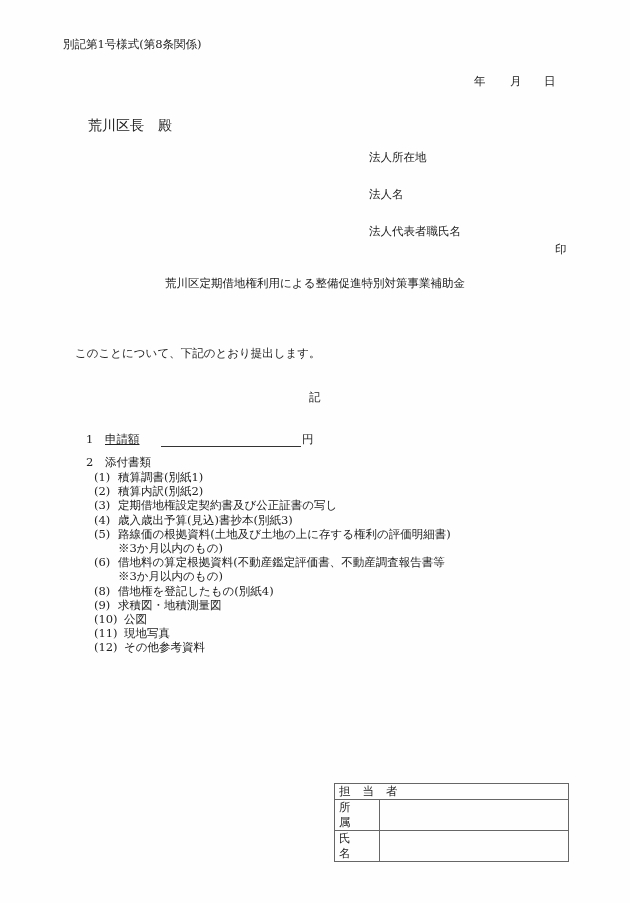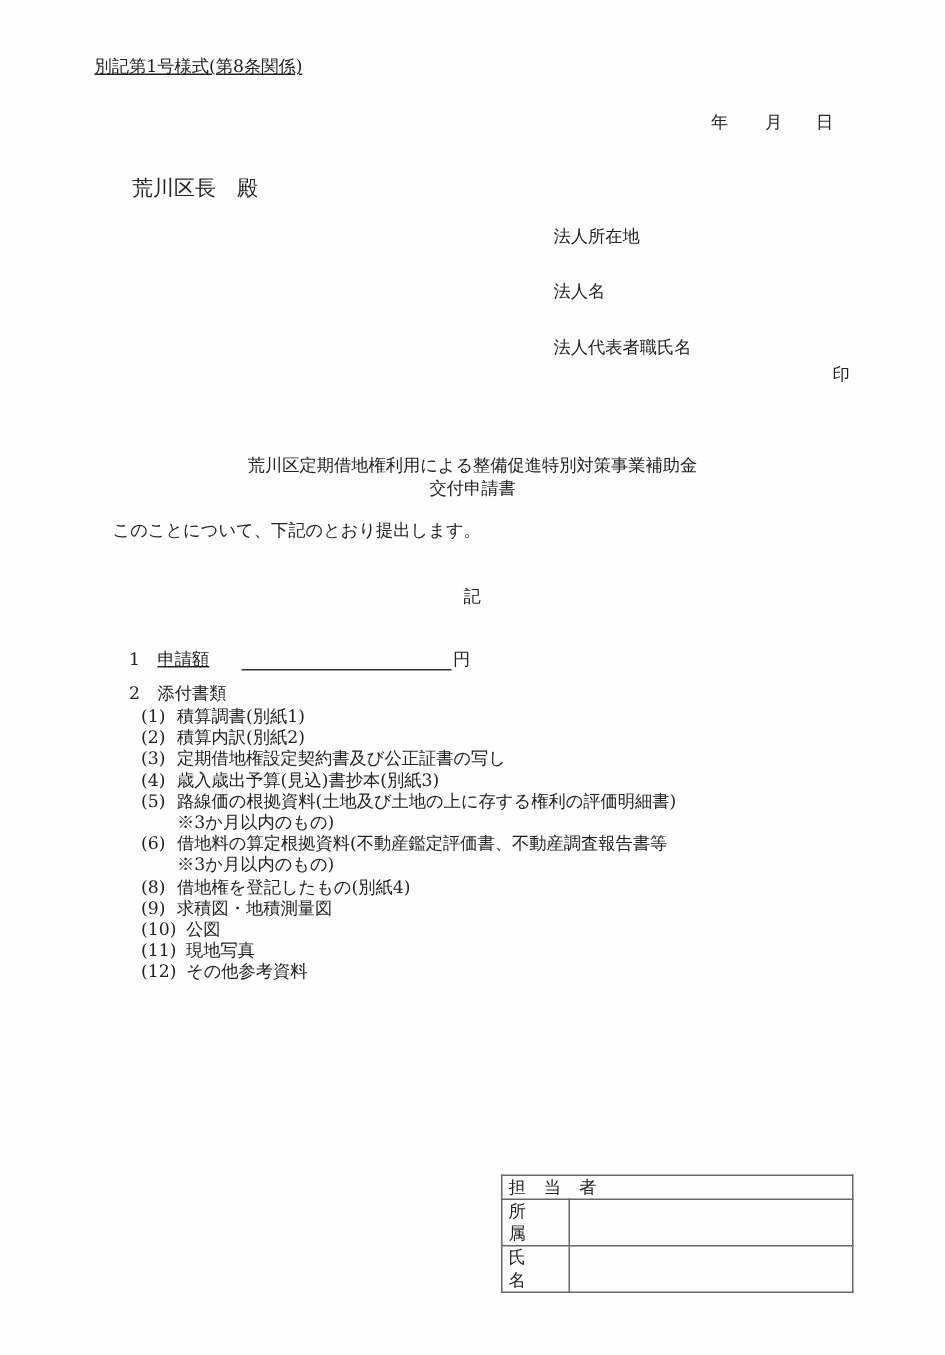--- a/index.html
+++ b/index.html
@@ -11,28 +11,28 @@
       width: 630px;
       height: 903px;
       position: relative;
       overflow: hidden;
       font-family: "DejaVu Serif", "Liberation Serif", serif;
       color: #222;
       font-size: 11.5px;
       background: #fefefe;
     }
     .abs { position: absolute; white-space: nowrap; }
-    .form-label { left: 63px; top: 37px; font-size: 11.5px; text-decoration: underline; }
+    .form-label { left: 63px; top: 37px; font-size: 11.5px; }
     .date-row { top: 74px; left: 474px; width: 90px; }
     .date-row span { position: absolute; top: 0; }
     .addressee { left: 88px; top: 117px; font-size: 14px; }
     .addressee .dono { margin-left: 14px; }
     .applicant { left: 369px; font-size: 11.5px; }
     .seal { left: 555px; top: 242px; font-size: 11.5px; }
-    .title-block { left: 0; width: 630px; top: 276px; text-align: center; font-size: 11.5px; line-height: 15px; margin-top: 27px; }
+    .title-block { left: 0; width: 630px; top: 276px; text-align: center; font-size: 11.5px; line-height: 15px; }
     .title-block div { white-space: nowrap; }
     .intro { left: 75px; top: 346px; font-size: 11.5px; }
     .ki { left: 309px; top: 390px; font-size: 11.5px; }
     .amount-row { left: 86px; top: 432px; font-size: 11.5px; }
     .amount-row .num { display: inline-block; width: 19px; }
     .amount-row .label { display: inline-block; width: 56px; text-decoration: underline; }
     .amount-line { display: inline-block; width: 140px; border-bottom: 1px solid #333; height: 12px; vertical-align: bottom; margin-right: 1px; }
     .attach-head { left: 86px; top: 455px; font-size: 11.5px; }
     .attach-head .num { display: inline-block; width: 19px; }
     .attach-list { left: 94px; top: 470px; font-size: 11.5px; line-height: 14.2px; }
@@ -78,21 +78,20 @@
   </div>
 
   <div class="abs applicant" style="top:150px">法人所在地</div>
   <div class="abs applicant" style="top:187px">法人名</div>
   <div class="abs applicant" style="top:224px">法人代表者職氏名</div>
 
   <div class="abs seal">印</div>
 
   <div class="abs title-block">
     <div>荒川区定期借地権利用による整備促進特別対策事業補助金</div>
-    <div>交付申請書</div>
   </div>
 
   <div class="abs intro">このことについて、下記のとおり提出します。</div>
 
   <div class="abs ki">記</div>
 
   <div class="abs amount-row">
     <span class="num">1</span><span class="label">申請額</span><span class="amount-line"></span><span>円</span>
   </div>
 

